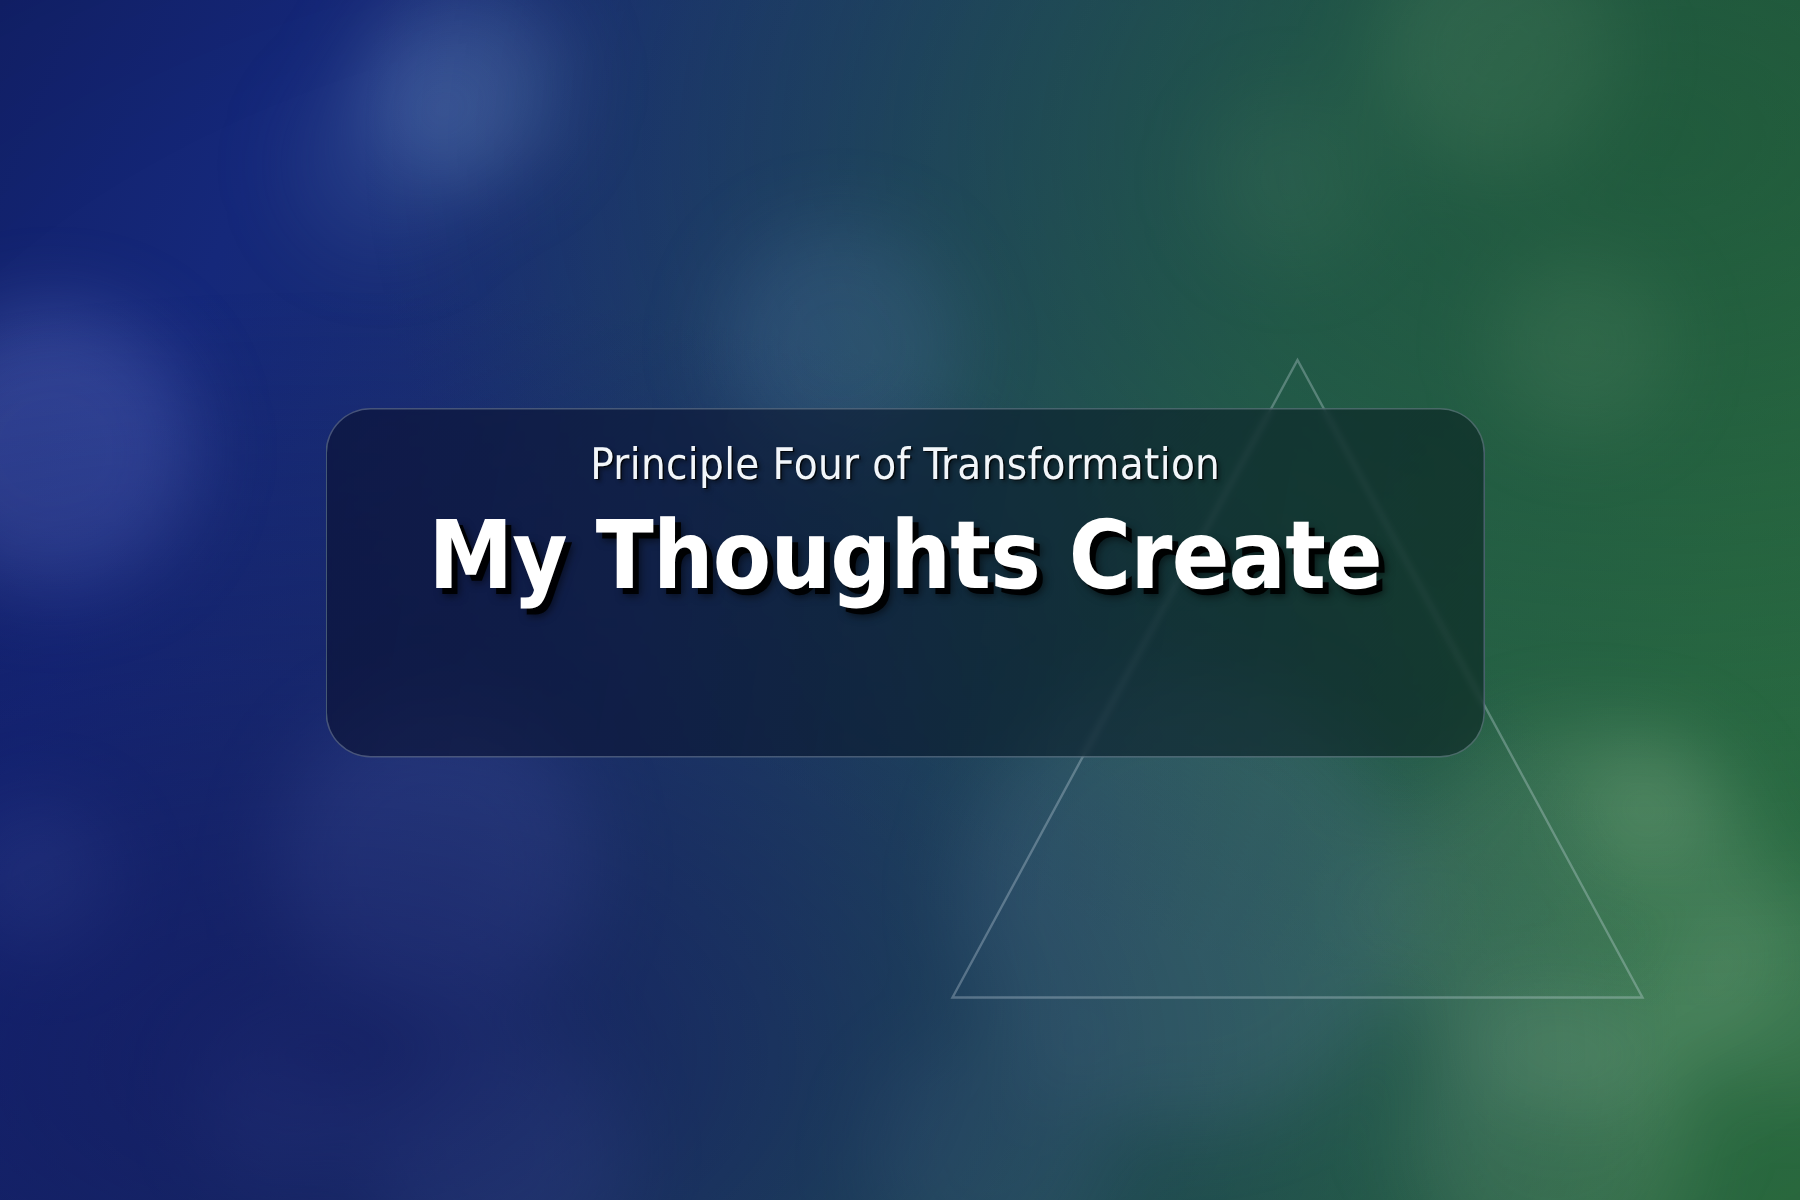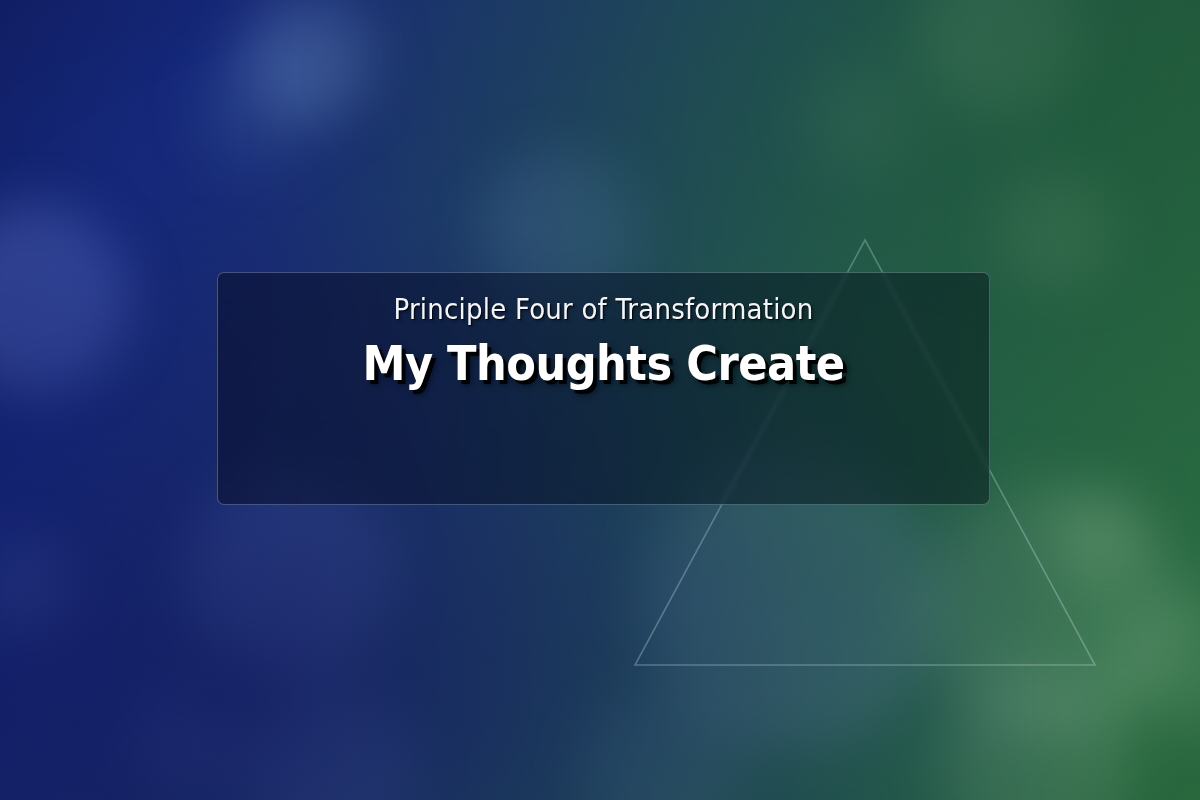--- a/index.html
+++ b/index.html
@@ -62,21 +62,21 @@
   }
 
   
   .card {
     position: absolute;
     left: 217px;
     top: 272px;
     width: 773px;
     height: 233px;
     box-sizing: border-box;
-    border-radius: 7px;
+    border-radius: 30px;
     border: 1px solid rgba(200, 220, 235, 0.30);
     background: linear-gradient(100deg,
       rgba(10, 16, 48, 0.62) 0%,
       rgba(10, 20, 50, 0.60) 30%,
       rgba(8, 26, 40, 0.58) 60%,
       rgba(8, 30, 30, 0.56) 100%);
     backdrop-filter: blur(2px);
     display: flex;
     flex-direction: column;
     align-items: center;
@@ -91,21 +91,21 @@
     color: #f2f6fa;
     text-shadow: 1px 1px 0 rgba(0,0,0,0.75),
                  2px 2px 3px rgba(0,0,0,0.45);
     white-space: nowrap;
     line-height: 1.0;
     font-stretch: condensed;
   }
 
   .headline {
     margin-top: 16px;
-    font-size: 48px;
+    font-size: 63px;
     font-weight: 700;
     line-height: 0.99;
     color: #ffffff;
     text-align: left;
     letter-spacing: -0.5px;
     white-space: nowrap;
     text-shadow: 4px 4px 0 rgba(0,0,0,0.92),
                  5px 5px 6px rgba(0,0,0,0.55);
     font-stretch: condensed;
   }

